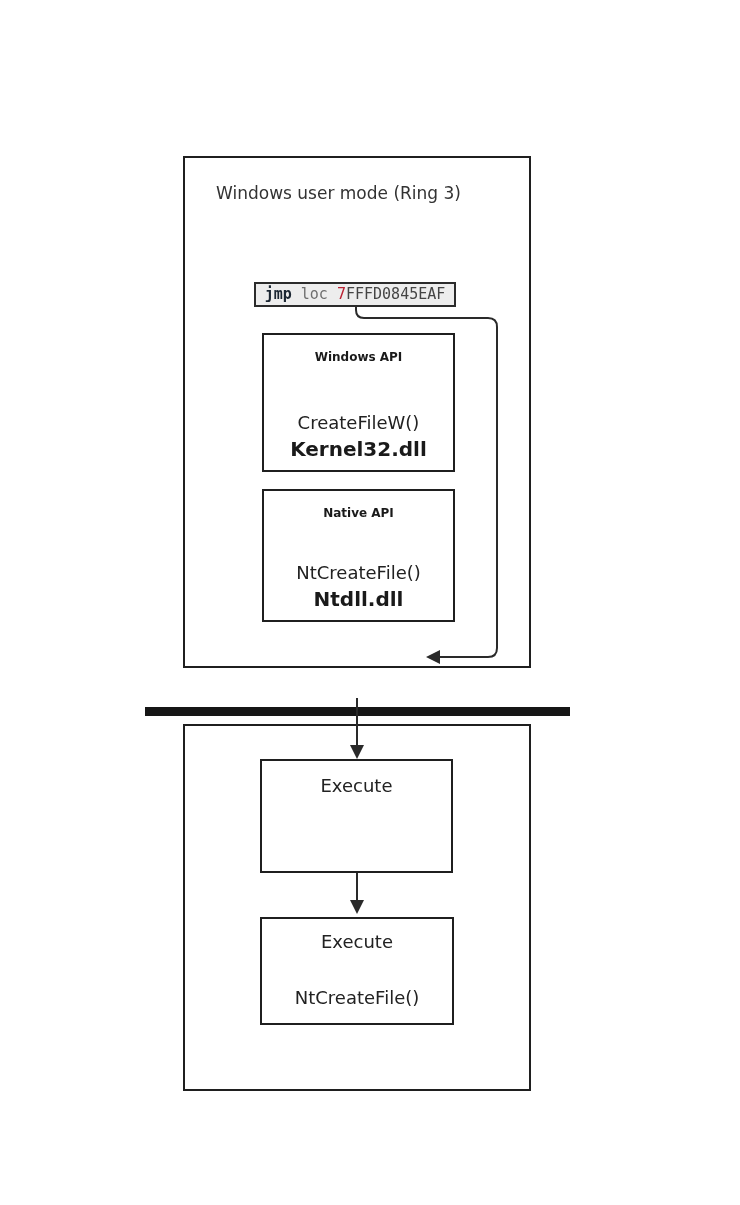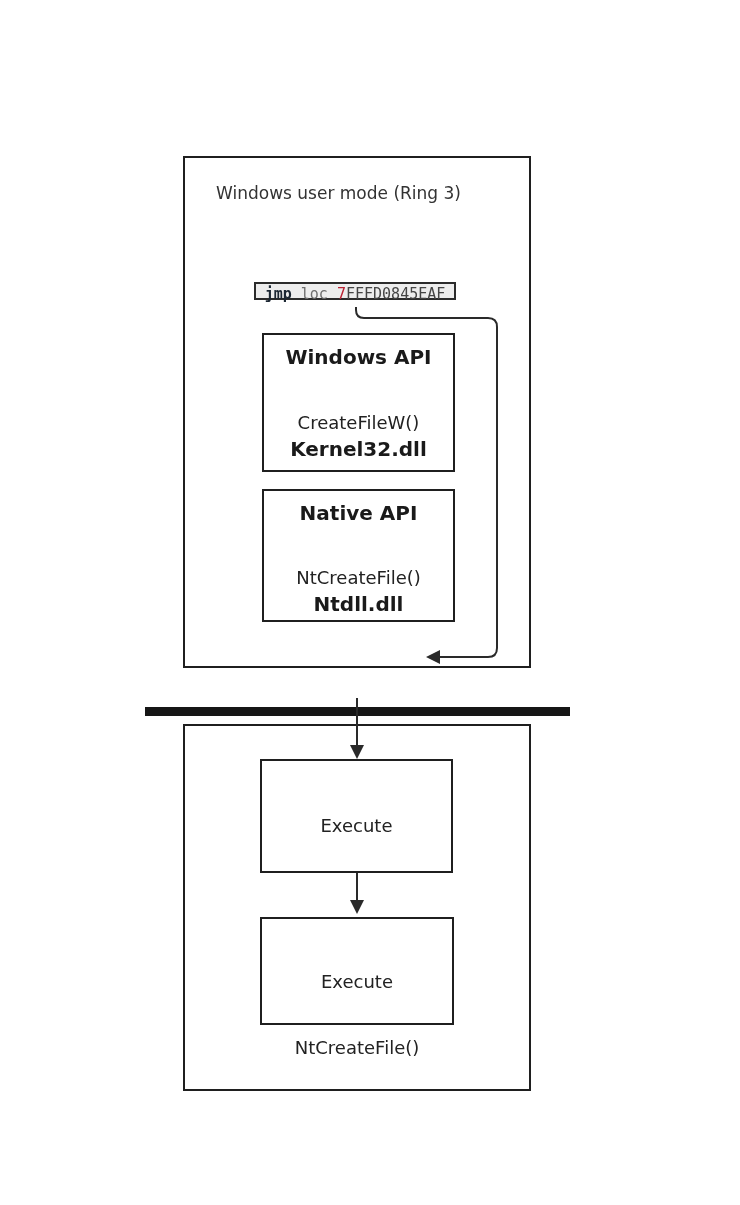--- a/index.html
+++ b/index.html
@@ -25,22 +25,22 @@
     flex-direction:column;
     align-items:center;
     text-align:center;
   }
   .zone-label{
     text-align:center;
     font-size:17px;
     color:#333333;
     z-index:2;
   }
-  .heading{font-weight:bold;font-size:20px;color:#1a1a1a;line-height:24px;}
-  .fn-line{font-size:18px;color:#222222;line-height:26px;margin-top:40px;}
+  .heading{font-weight:bold;font-size:12px;color:#1a1a1a;line-height:24px;}
+  .fn-line{font-size:18px;color:#222222;line-height:26px;}
   .mod-line{font-weight:bold;font-size:20px;color:#1a1a1a;line-height:26px;}
   .app-title{font-weight:bold;font-size:21px;color:#1a1a1a;line-height:24px;}
   .spacer{flex:1 1 auto;}
   .code-box{
     background:var(--code-bg,#ededed);
     border:2px solid #2b2b2b;
     font-family:"DejaVu Sans Mono","Liberation Mono",monospace;
     font-size:15px;
     z-index:3;
     white-space:pre;
@@ -71,21 +71,21 @@
 </style>
 </head>
 <body>
 
 <div id="canvas">
 
   <div class="abs outer-box" style="left:183px;top:156px;width:348px;height:512px;"></div>
   <div class="abs zone-label" style="left:183px;top:183px;width:283px;padding-left:28px;">Windows user mode (Ring 3)</div>
 
 
-  <div class="abs code-box jmp-box" style="left:254px;top:282px;width:202px;height:18px;"><span class="tok-kw">jmp </span><span class="tok-dim">loc </span><span class="tok-num">7</span><span class="tok-plain">FFFD0845EAF</span></div>
+  <div class="abs code-box jmp-box" style="left:254px;top:282px;width:202px;height:25px;"><span class="tok-kw">jmp </span><span class="tok-dim">loc </span><span class="tok-num">7</span><span class="tok-plain">FFFD0845EAF</span></div>
 
   <div class="abs node-box" style="left:262px;top:333px;width:193px;height:139px;padding:10px 0 8px 0;">
     <div class="heading">Windows API</div>
     <div class="spacer"></div>
     <div class="fn-line">CreateFileW()</div>
     <div class="mod-line">Kernel32.dll</div>
   </div>
 
   <div class="abs node-box" style="left:262px;top:489px;width:193px;height:133px;padding:10px 0 8px 0;">
     <div class="heading">Native API</div>

